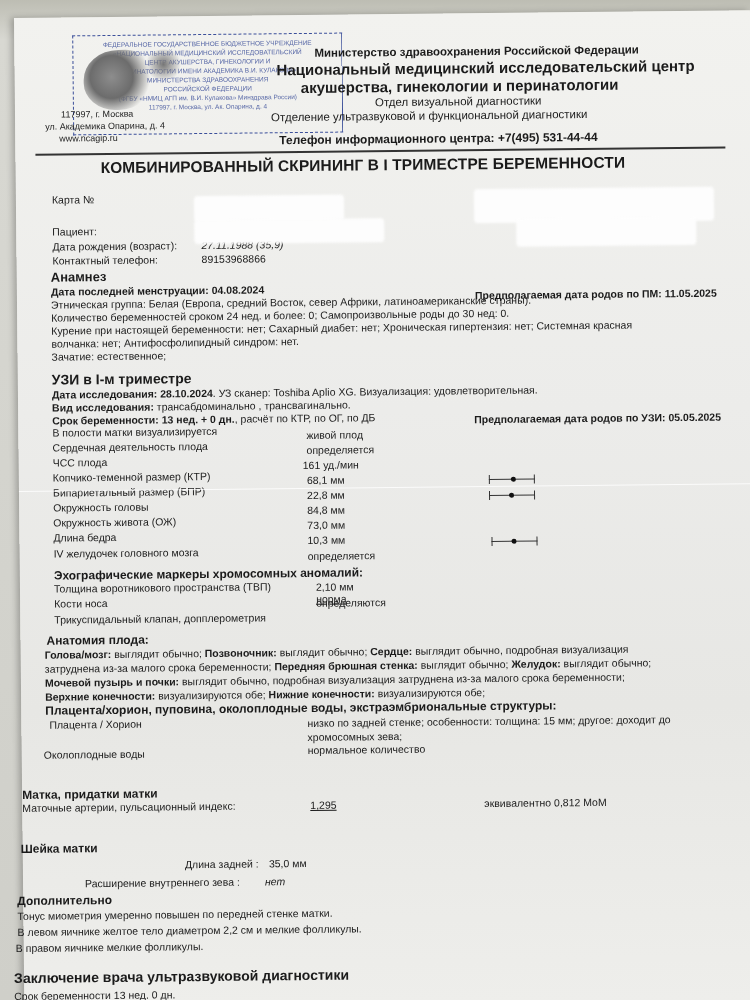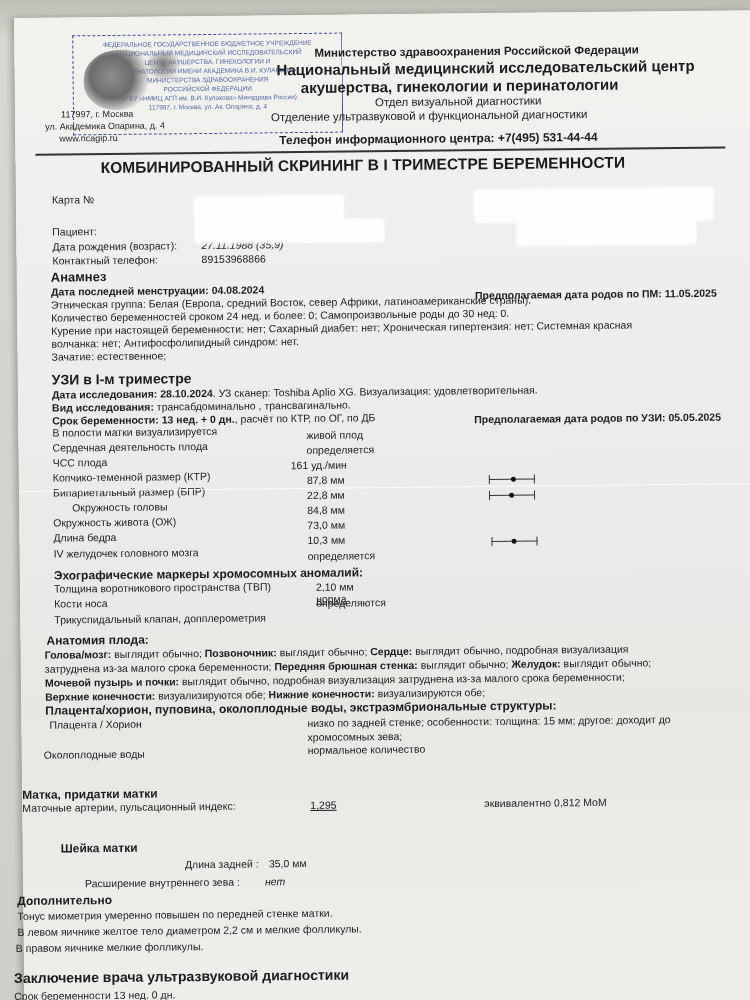--- a/index.html
+++ b/index.html
@@ -115,26 +115,26 @@
   <div class="abs lbl" style="left:34px;top:384px;"><b>Вид исследования:</b><span> трансабдоминально , трансвагинально.</span></div>
   <div class="abs lbl" style="left:34px;top:397px;"><b>Срок беременности: 13 нед. + 0 дн.</b><span>, расчёт по КТР, по ОГ, по ДБ</span></div>
   <div class="abs lbl bold" style="left:456px;top:400px;">Предполагаемая дата родов по УЗИ: 05.05.2025</div>
 
   <div>
     <div class="row" style="left:34px;top:409px;"><span>В полости матки визуализируется</span></div>
     <div class="row" style="left:288px;top:414px;">живой плод</div>
     <div class="row" style="left:34px;top:424px;">Сердечная деятельность плода</div>
     <div class="row" style="left:288px;top:429px;">определяется</div>
     <div class="row" style="left:34px;top:439px;">ЧСС плода</div>
-    <div class="row" style="left:272px;top:444px;">161 уд./мин</div>
+    <div class="row" style="left:284px;top:444px;">161 уд./мин</div>
     <div class="row" style="left:34px;top:454px;">Копчико-теменной размер (КТР)</div>
-    <div class="row" style="left:288px;top:459px;">87,8 мм</div>
+    <div class="row" style="left:288px;top:459px;">68,1 мм</div>
     <div class="row" style="left:34px;top:469px;">Бипариетальный размер (БПР)</div>
     <div class="row" style="left:288px;top:474px;">22,8 мм</div>
-    <div class="row" style="left:34px;top:484px;margin-left:19px;">Окружность головы</div>
+    <div class="row" style="left:34px;top:484px;">Окружность головы</div>
     <div class="row" style="left:288px;top:489px;">84,8 мм</div>
     <div class="row" style="left:34px;top:499px;">Окружность живота (ОЖ)</div>
     <div class="row" style="left:288px;top:504px;">73,0 мм</div>
     <div class="row" style="left:34px;top:514px;">Длина бедра</div>
     <div class="row" style="left:288px;top:519px;">10,3 мм</div>
     <div class="row" style="left:34px;top:530px;">IV желудочек головного мозга</div>
     <div class="row" style="left:288px;top:535px;">определяется</div>
   </div>
 
   <div class="errbar" style="left:470px;top:462px;">
@@ -176,21 +176,21 @@
   <div class="row" style="left:286px;top:702px;">низко по задней стенке; особенности: толщина: 15 мм; другое: доходит до</div>
   <div class="row" style="left:286px;top:716px;">хромосомных зева;</div>
   <div class="row" style="left:22px;top:731px;">Околоплодные воды</div>
   <div class="row" style="left:286px;top:729px;">нормальное количество</div>
 
   <div class="abs sec" style="left:0px;top:770px;font-size:12px;">Матка, придатки матки</div>
   <div class="row" style="left:0px;top:784px;">Маточные артерии, пульсационный индекс:</div>
   <div class="row" style="left:288px;top:784px;text-decoration:underline;">1,295</div>
   <div class="row" style="left:462px;top:784px;">эквивалентно 0,812 MoM</div>
 
-  <div class="abs sec" style="left:-2px;top:824px;font-size:12px;margin-left:40px;">Шейка матки</div>
+  <div class="abs sec" style="left:-2px;top:824px;font-size:12px;">Шейка матки</div>
   <div class="row" style="left:162px;top:842px;">Длина задней :</div>
   <div class="row" style="left:246px;top:842px;">35,0  мм</div>
   <div class="row" style="left:62px;top:860px;">Расширение внутреннего зева :</div>
   <div class="row" style="left:242px;top:860px;font-style:italic;">нет</div>
 
   <div class="abs sec" style="left:-6px;top:876px;font-size:12px;">Дополнительно</div>
   <div class="row" style="left:-6px;top:892px;">Тонус миометрия умеренно повышен по передней стенке матки.</div>
   <div class="row" style="left:-6px;top:908px;">В левом яичнике желтое тело диаметром  2,2 см и мелкие фолликулы.</div>
   <div class="row" style="left:-8px;top:924px;">В правом яичнике мелкие фолликулы.</div>
 

